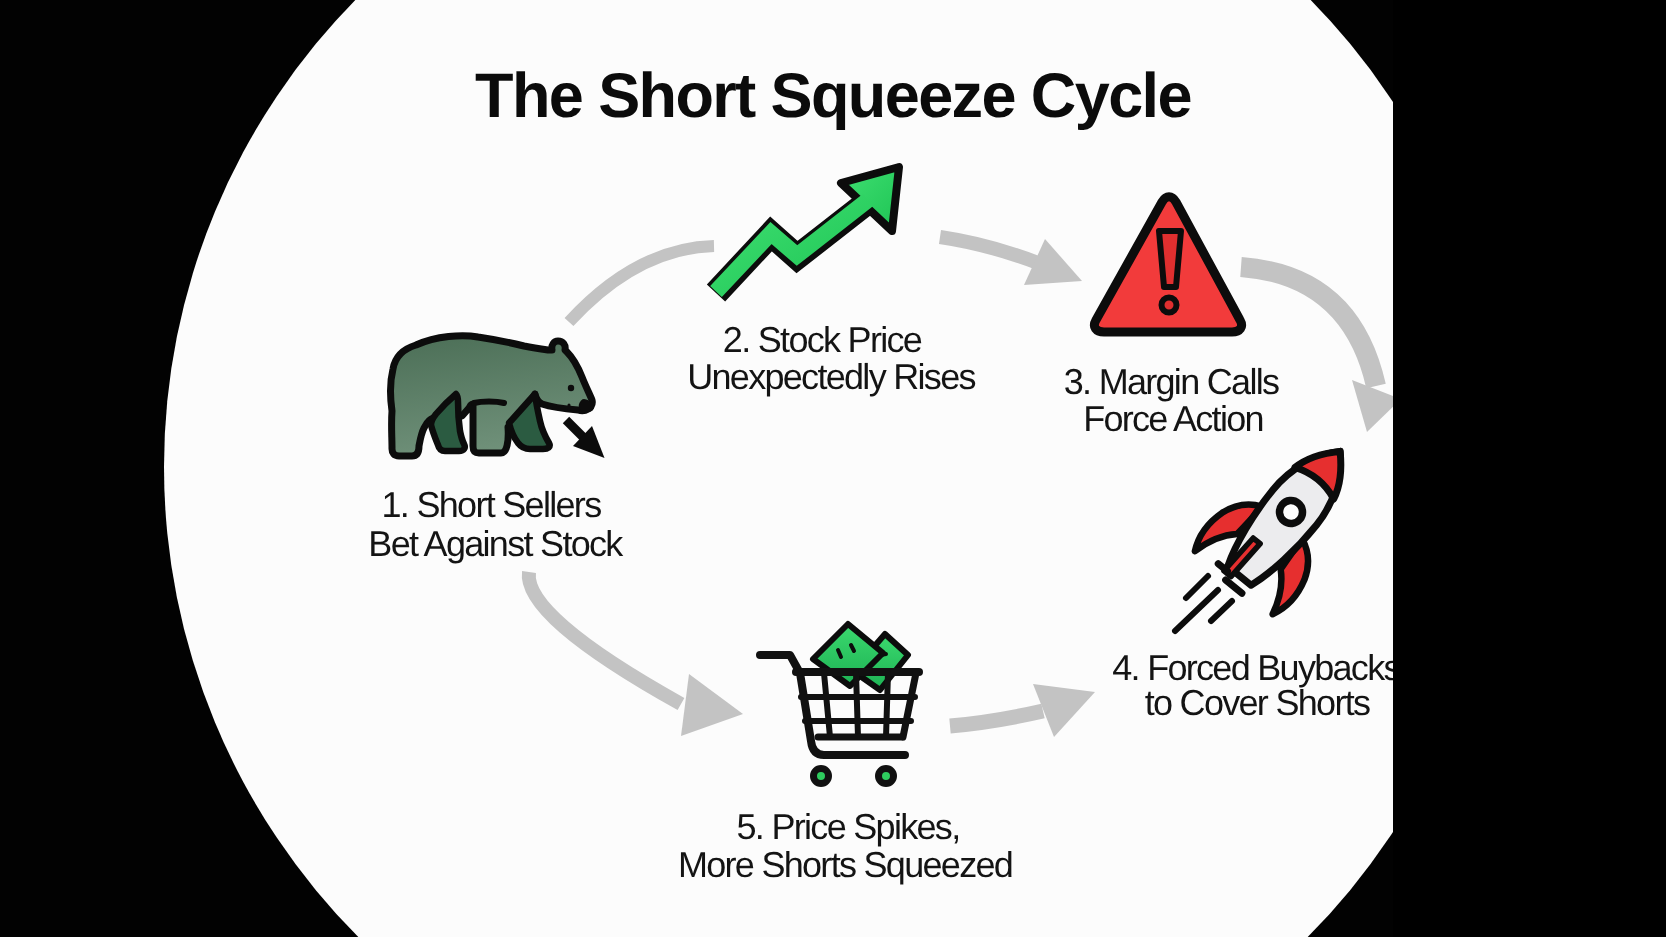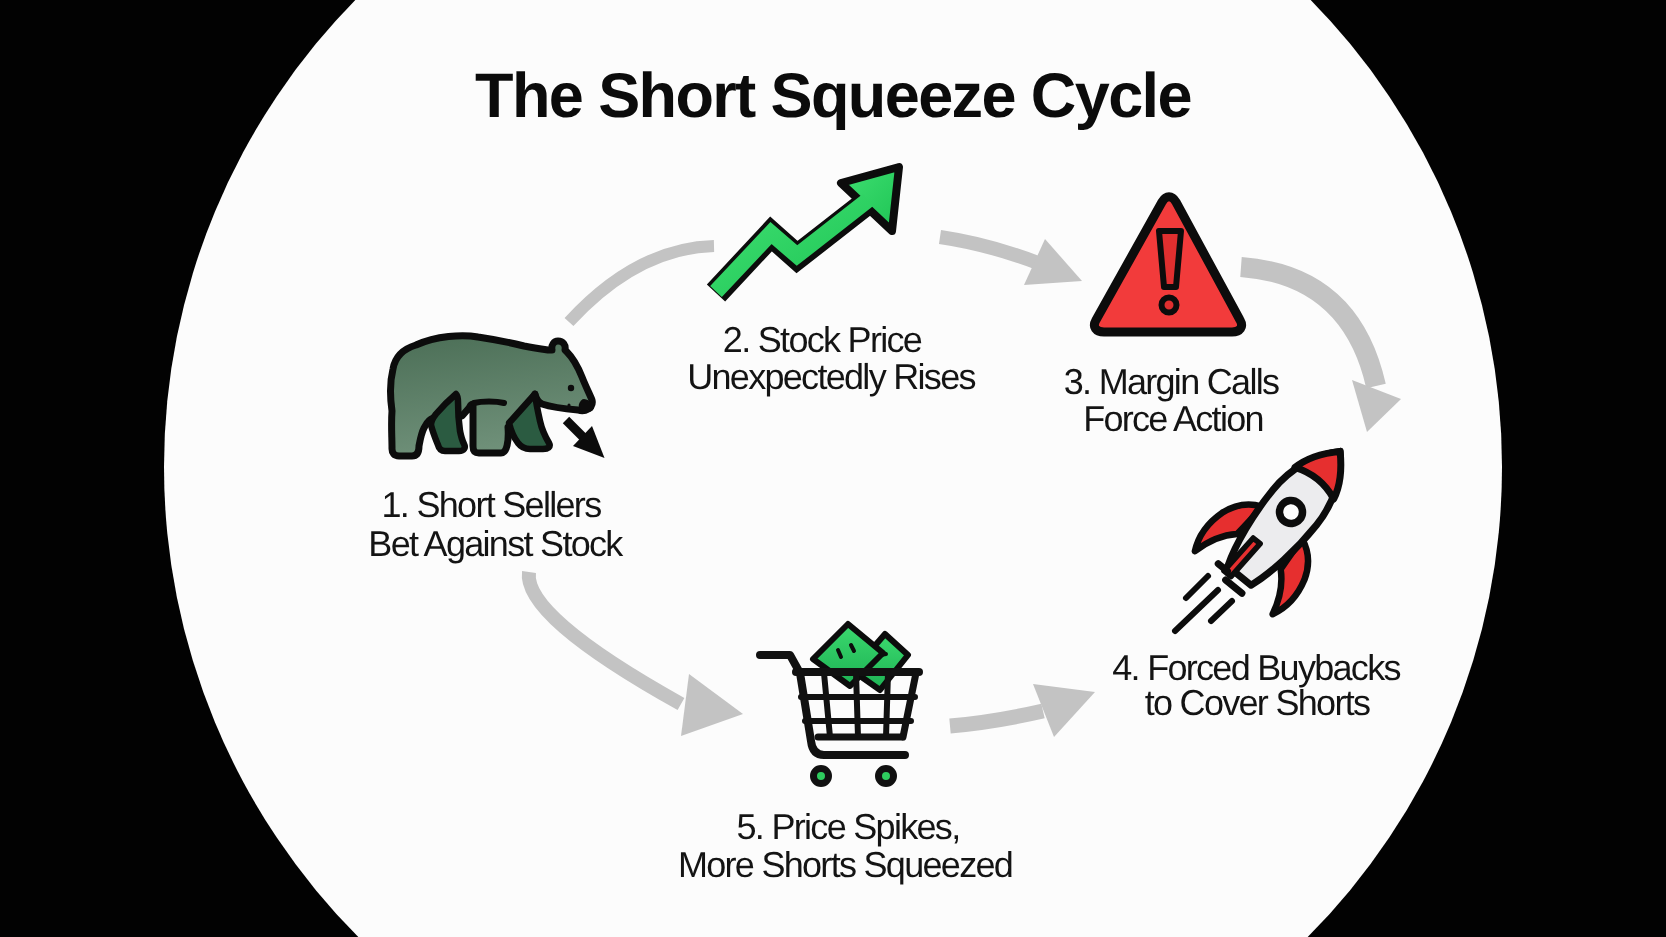--- a/index.html
+++ b/index.html
@@ -1,16 +1,16 @@
 <!DOCTYPE html>
 <html><head>
 <meta charset="utf-8">
 <style>
   html,body{margin:0;padding:0;background:#000;}
-  #stage{position:relative;width:1666px;height:937px;overflow:hidden;background:#22c55e;}
+  #stage{position:relative;width:1393px;height:937px;overflow:hidden;background:#22c55e;}
   svg{display:block;opacity:0.999;}
   text{font-family:"Liberation Sans",sans-serif;text-rendering:geometricPrecision;}
 </style>
 </head>
 <body>
 <div id="stage">
 <svg width="1666" height="937" viewBox="0 0 1666 937">
 <defs>
   <linearGradient id="gBear" x1="0" y1="0" x2="0.25" y2="1">
     <stop offset="0" stop-color="#4b6e56"></stop>

